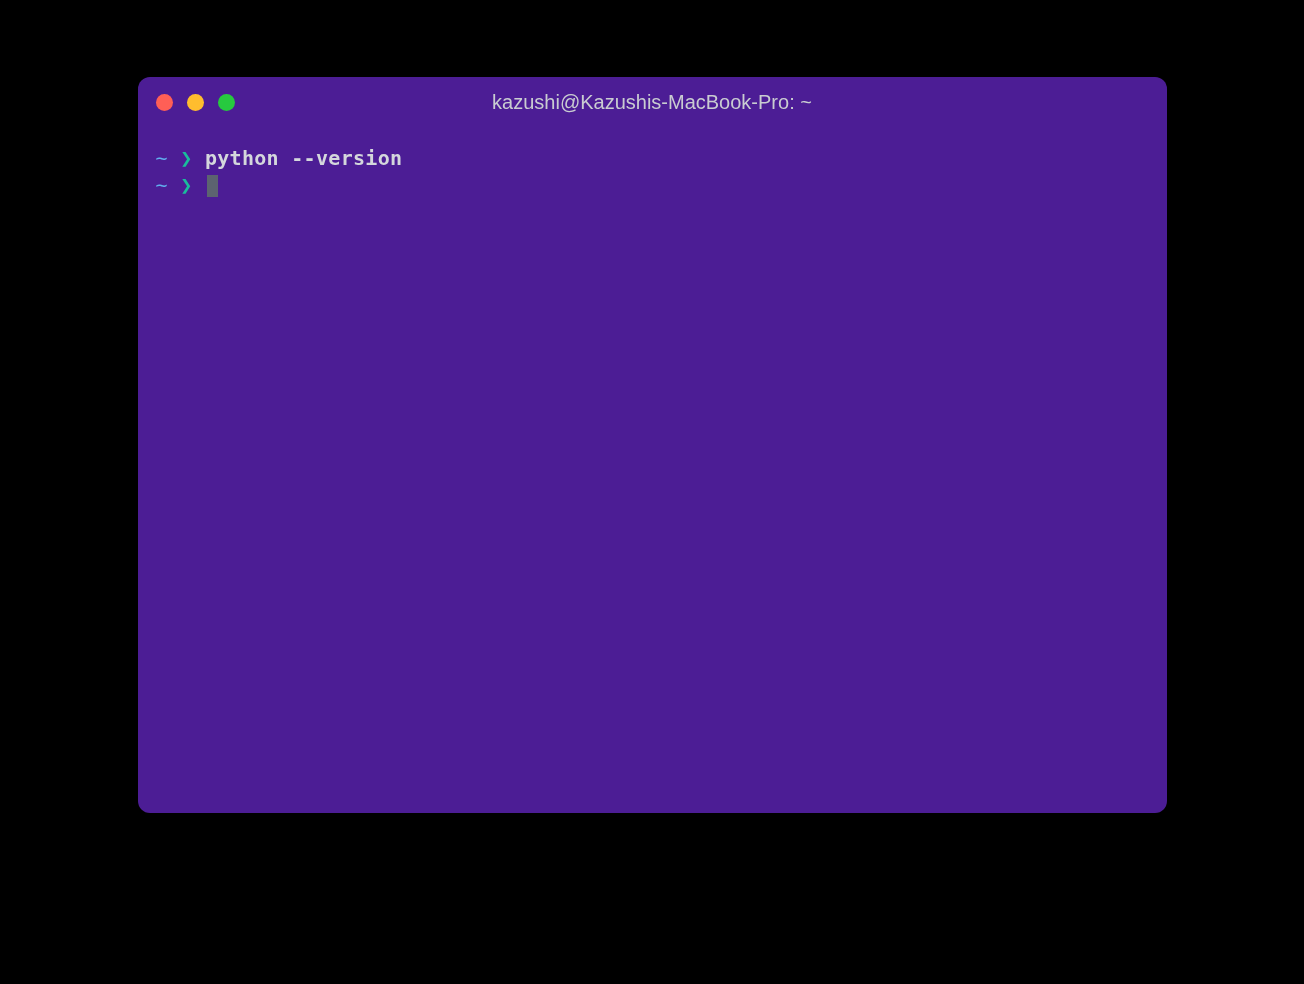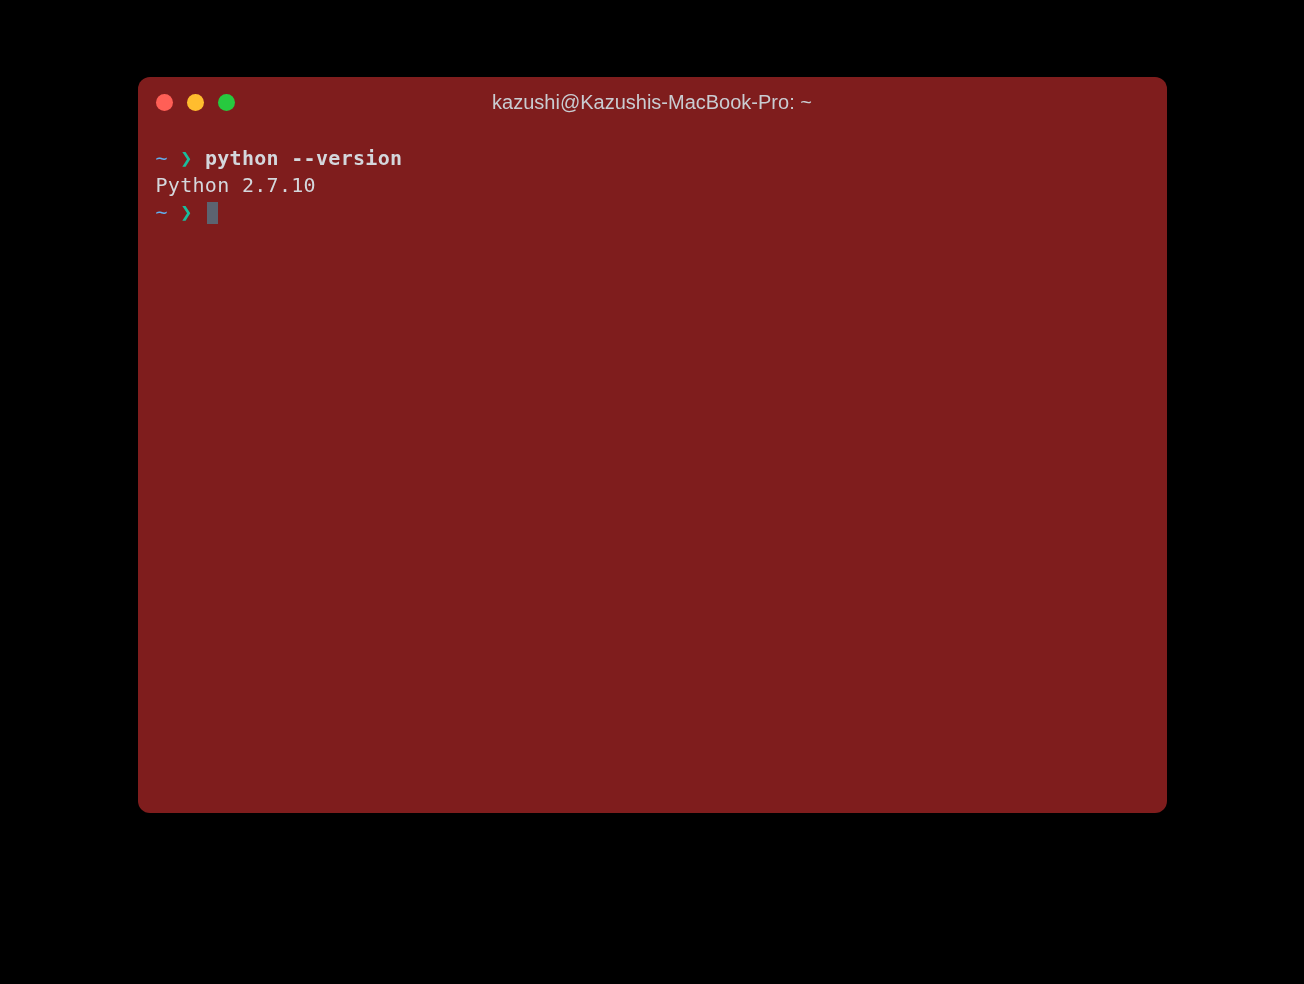--- a/index.html
+++ b/index.html
@@ -15,21 +15,21 @@
       display: flex;
       align-items: flex-start;
       justify-content: center;
       padding-top: 77px;
       font-family: "SF Mono", Menlo, Monaco, Consolas, monospace;
     }
     
     .terminal-window {
       width: 1029px;
       height: 736px;
-      background: #7f1d1d;
+      background: #4c1d95;
       border-radius: 12px;
       overflow: hidden;
       box-shadow: 0 20px 60px rgba(0,0,0,0.5);
       display: flex;
       flex-direction: column;
     }
     
     .title-bar {
       height: 50px;
       display: flex;
@@ -120,16 +120,15 @@
   <div class="title-bar">
     <div class="traffic-lights">
       <div class="traffic-light close"></div>
       <div class="traffic-light minimize"></div>
       <div class="traffic-light zoom"></div>
     </div>
     <div class="window-title">kazushi@Kazushis-MacBook-Pro: ~</div>
   </div>
   <div class="terminal-body">
     <div class="line"><span class="prompt-tilde">~</span> <span class="prompt-arrow">❯</span> <span class="command-text">python --version</span></div>
-    <div class="line"><span class="output-text">Python 2.7.10</span></div>
     <div class="line"><span class="prompt-tilde">~</span> <span class="prompt-arrow">❯</span> <span class="cursor-block"></span></div>
   </div>
 </div>
 
 </body></html>

